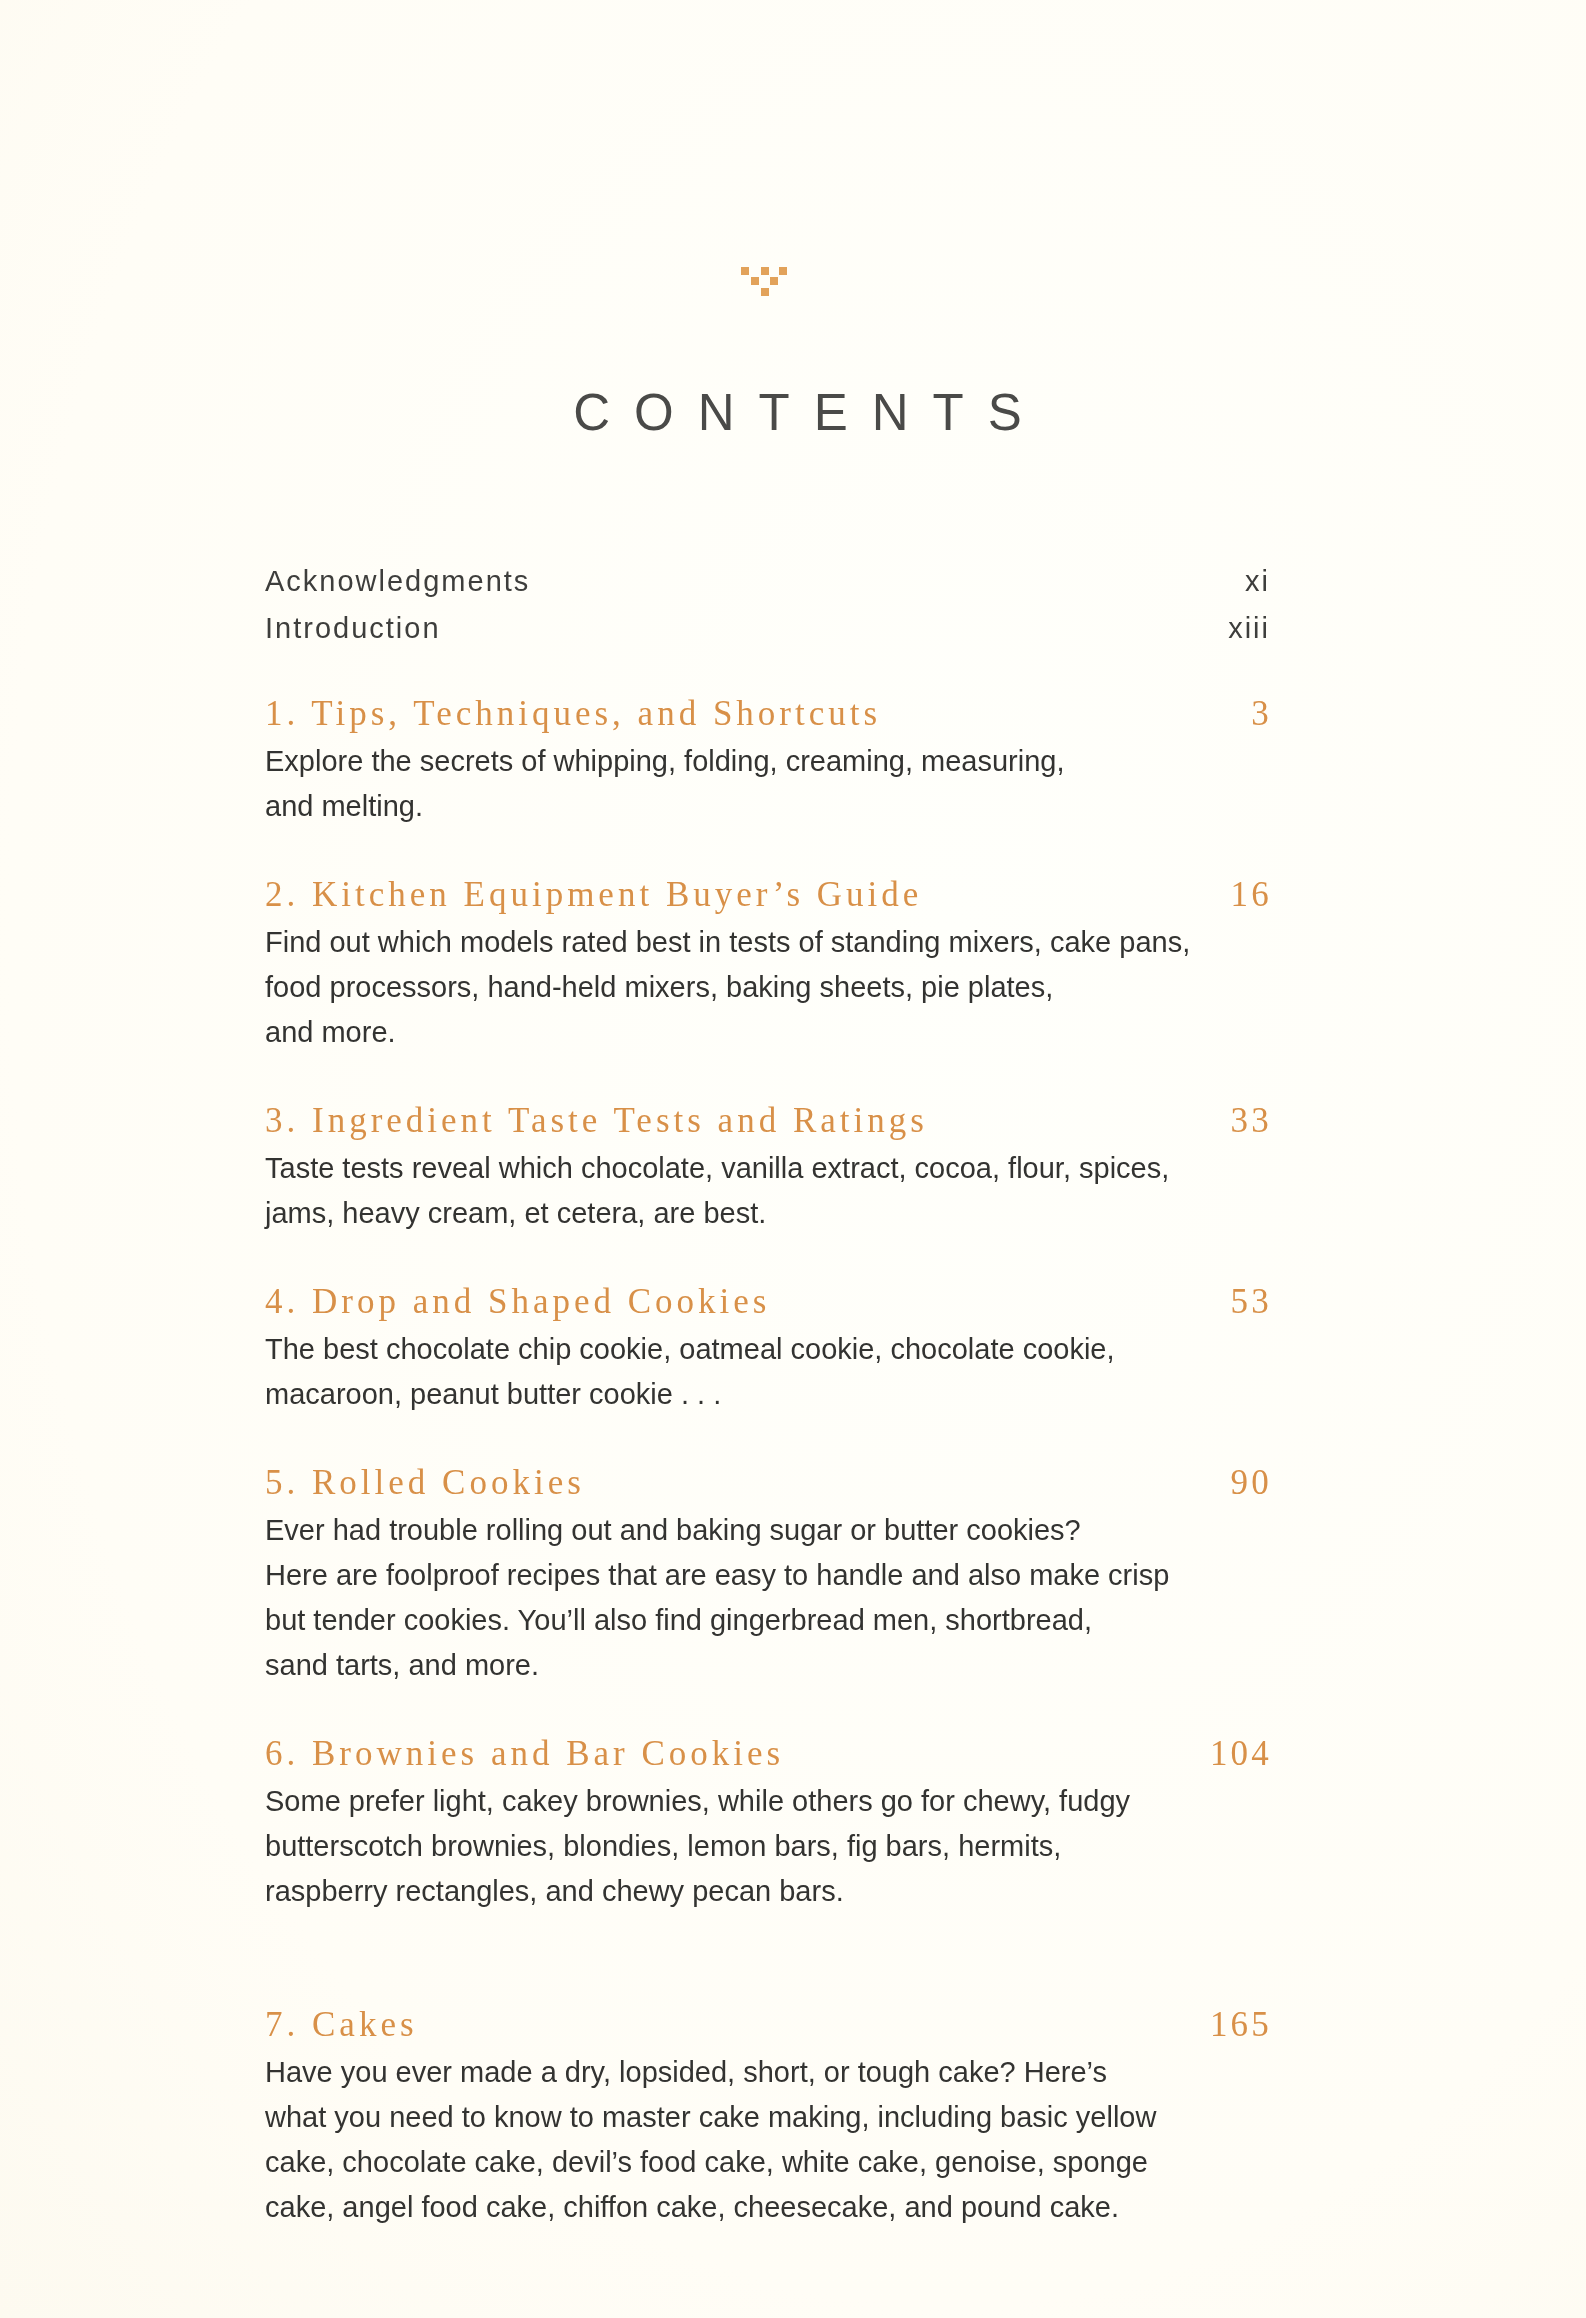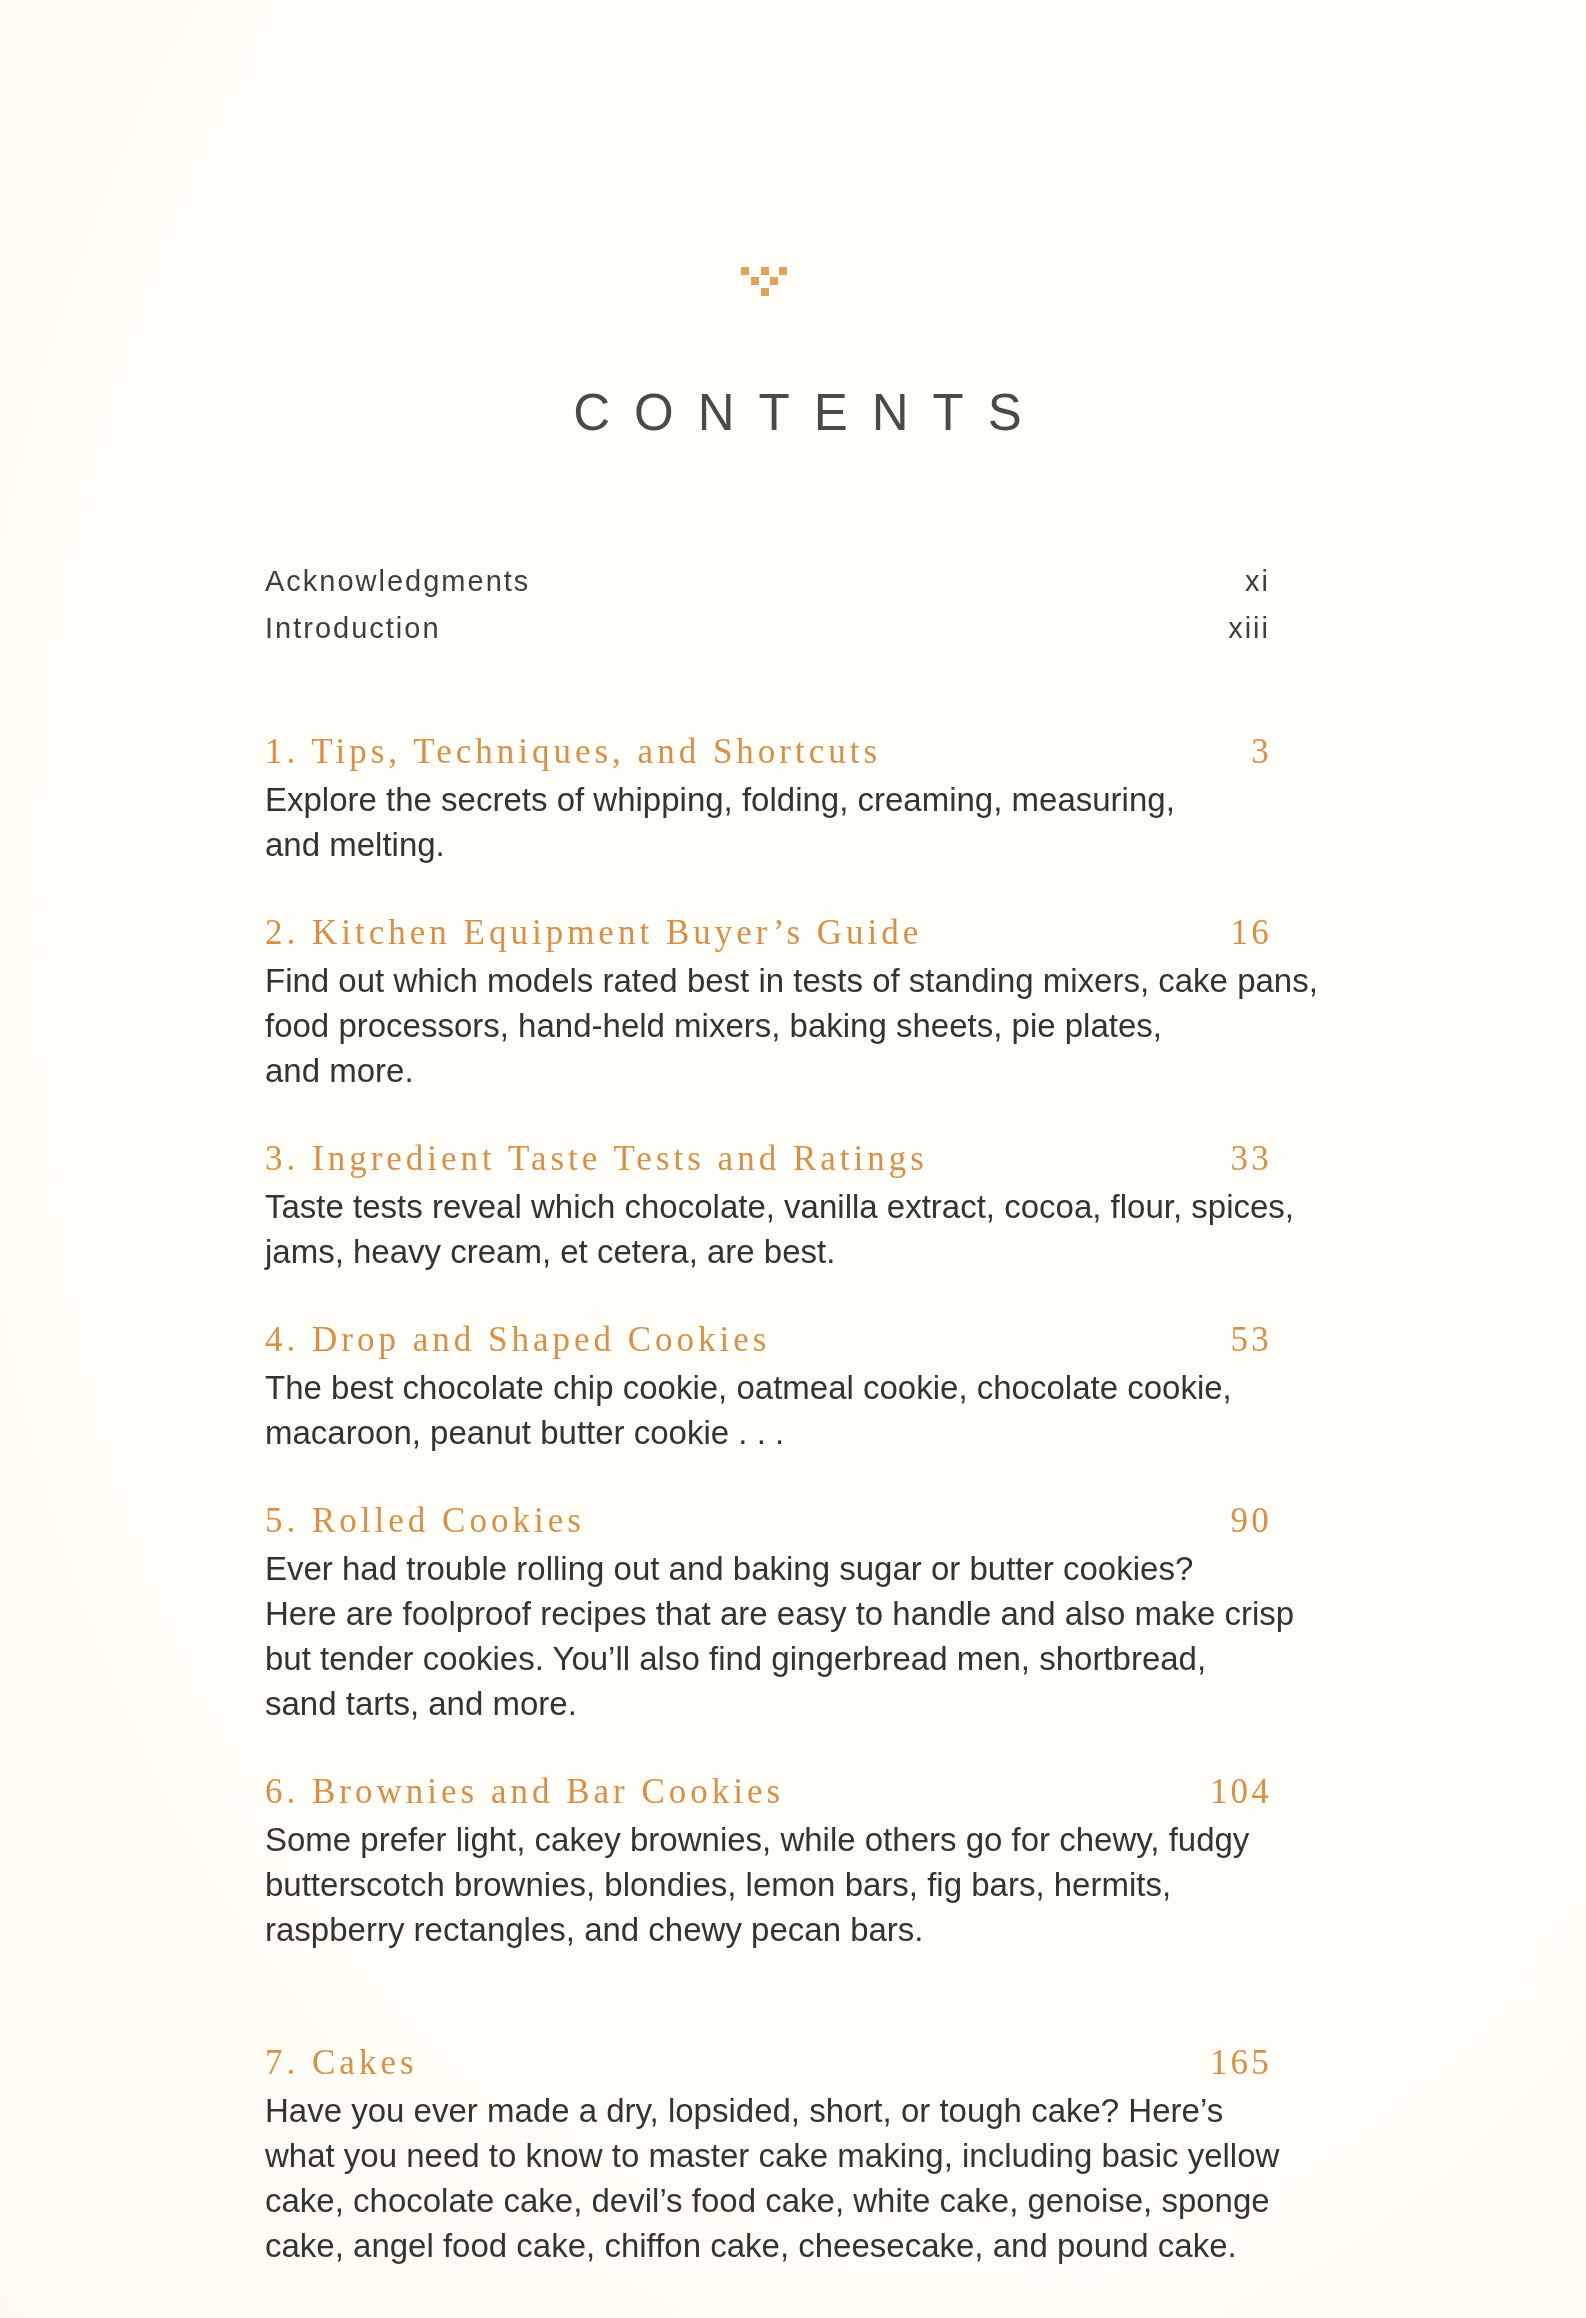--- a/index.html
+++ b/index.html
@@ -59,39 +59,38 @@
     .front .row {
       display: flex;
       justify-content: space-between;
       height: 47px;
       line-height: 47px;
     }
     .chapter {
       position: absolute;
       left: 265px;
       width: 1007px;
-      margin-top: 38px;
     }
     .chapter .head {
       display: flex;
       justify-content: space-between;
       align-items: baseline;
       font-family: "Liberation Serif", serif;
       font-size: 35px;
       letter-spacing: 4px;
       color: #d89048;
       height: 51px;
       line-height: 51px;
     }
     .chapter .head .page-num {
       letter-spacing: 3.2px;
     }
     .chapter .desc {
       font-family: "Liberation Sans", sans-serif;
-      font-size: 33px;
+      font-size: 29px;
       color: #333331;
       line-height: 45px;
       margin-top: 0px;
     }
     .chapter .desc .line {
       display: block;
       white-space: nowrap;
     }
   </style>
 </head>

